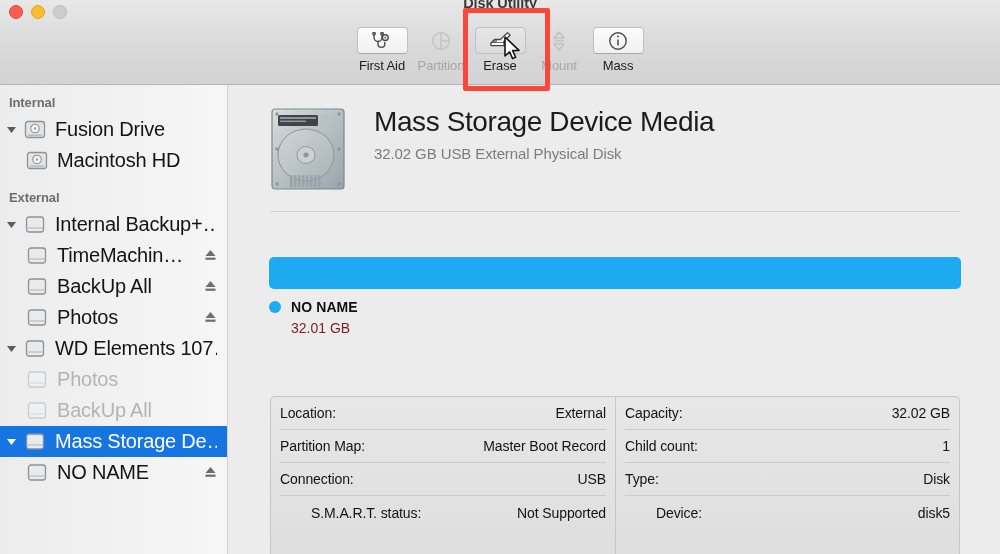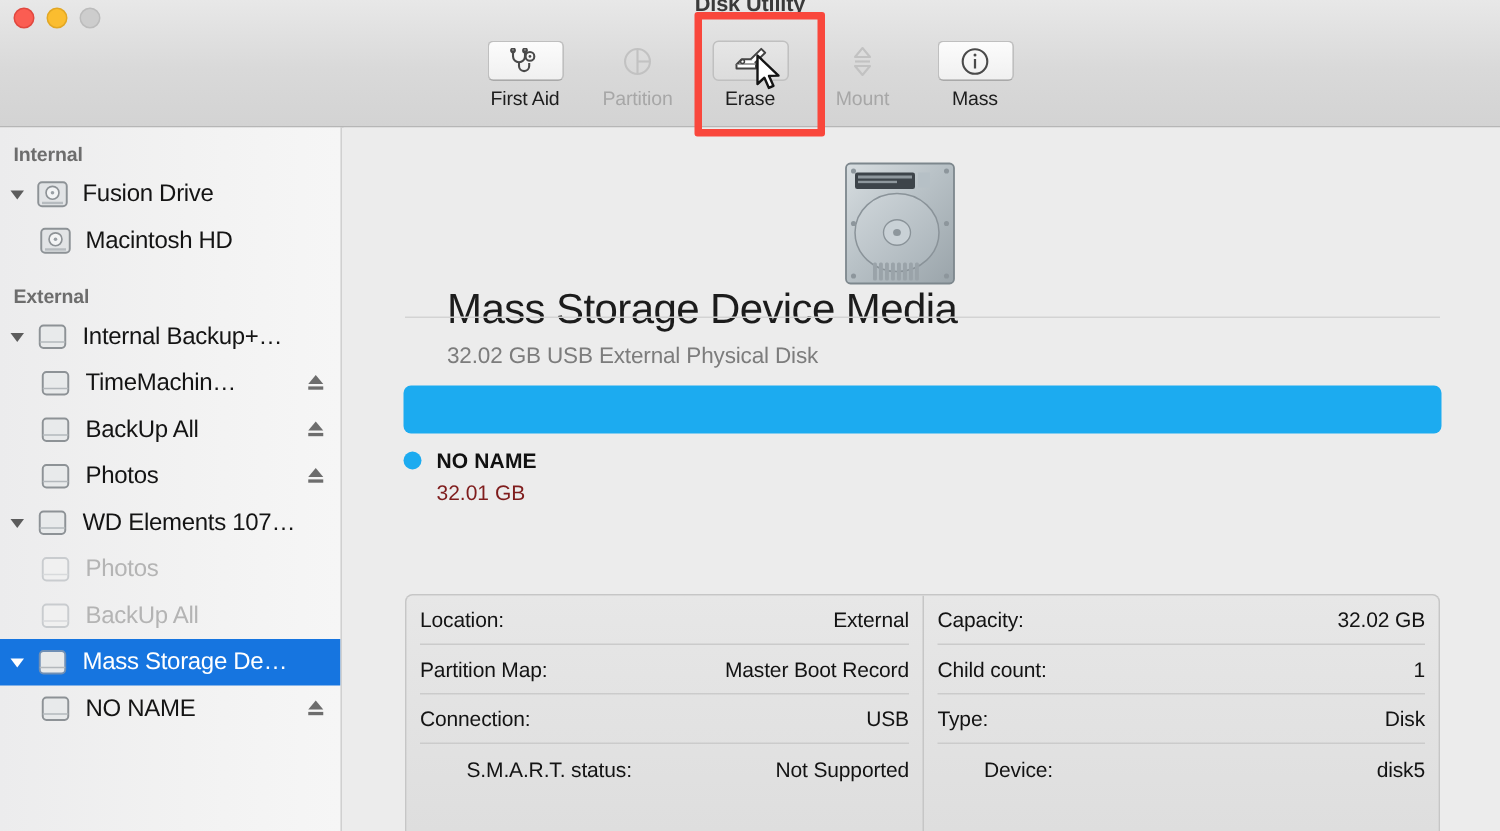--- a/index.html
+++ b/index.html
@@ -51,21 +51,21 @@
     color: #3a3a3a;
     letter-spacing: -0.1px;
   }
 
   #toolbar {
     position: absolute;
     left: 0; top: 27px;
     width: 1000px;
     display: flex;
     justify-content: center;
-    gap: 24px;
+    gap: 8px;
   }
 
   .tb-item {
     width: 51px;
     display: flex;
     flex-direction: column;
     align-items: center;
   }
   .tb-btn {
     width: 51px;
@@ -148,21 +148,21 @@
     align-items: center;
     justify-content: center;
   }
   .sb-disk-icon {
     flex: 0 0 26px;
     display: flex;
     align-items: center;
     justify-content: center;
   }
   .sb-text {
-    font-size: 16px;
+    font-size: 20px;
     color: #141414;
     margin-left: 7px;
     white-space: nowrap;
     overflow: hidden;
     letter-spacing: -0.2px;
   }
   .sb-row.selected .sb-text { color: #ffffff; }
   .sb-row.dimmed .sb-text { color: #b4b4b4; }
 
   .sb-eject {
@@ -182,22 +182,21 @@
     width: 771px;
     height: 469px;
     background: #ececec;
     overflow: hidden;
   }
 
   #disk-header {
     position: absolute;
     left: 41px; top: 22px;
     display: flex;
-    align-items: flex-end;
-    flex-direction: column;
+    align-items: flex-start;
   }
   #disk-header-text { margin-left: 28px; }
   #disk-title {
     font-size: 28px;
     color: #1c1c1c;
     letter-spacing: -0.4px;
     line-height: 1.1;
   }
   #disk-subtitle {
     margin-top: 7px;

